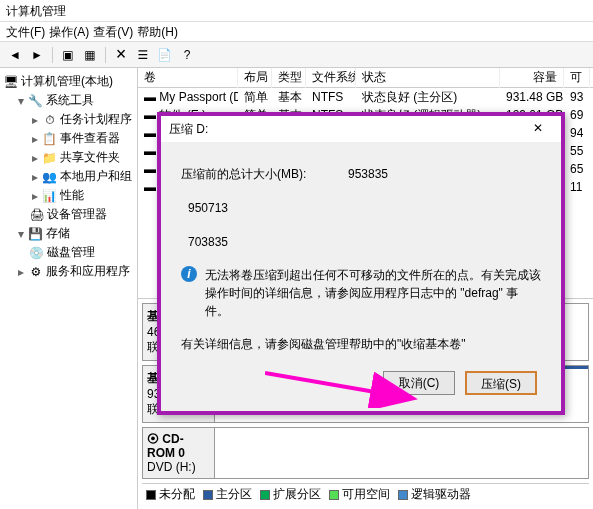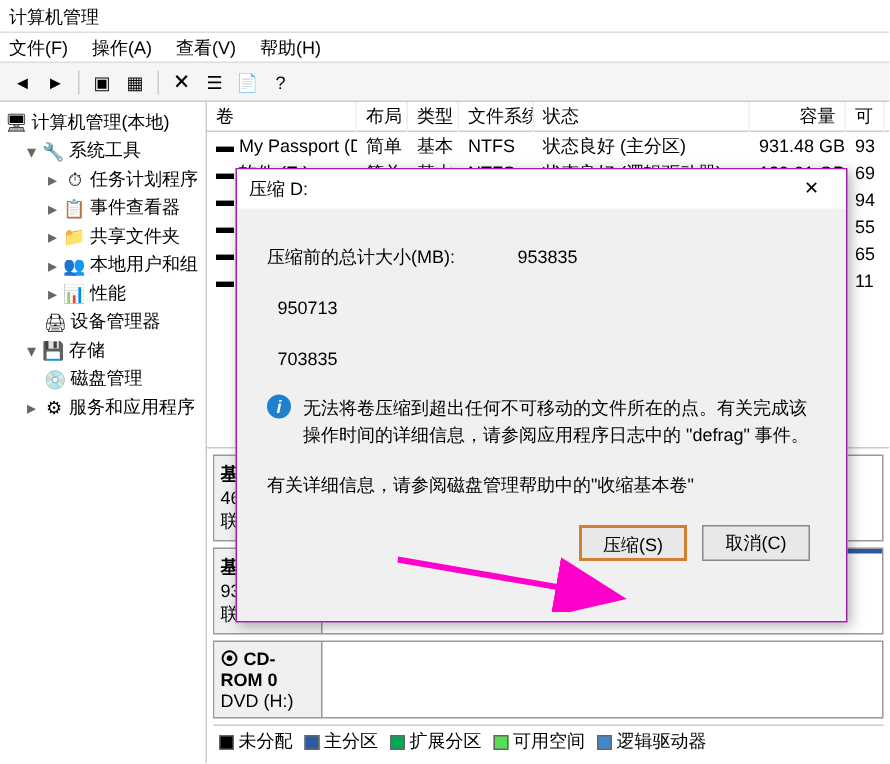--- a/index.html
+++ b/index.html
@@ -1,18 +1,18 @@
 <!DOCTYPE html>
 <html><head>
 <meta charset="utf-8">
 <style>
 *{box-sizing:border-box;margin:0;padding:0;font-family:"Microsoft YaHei","Segoe UI",Tahoma,sans-serif;font-size:12px}
 body{background:#fff;color:#000;width:593px;height:509px;overflow:hidden;position:relative}
 .title-bar{height:22px;padding:3px 6px;background:#fff;border-bottom:1px solid #ddd}
-.menu-bar{height:20px;padding:2px 6px;display:flex;gap:16px;border-bottom:1px solid #ddd}
+.menu-bar{height:20px;padding:2px 6px;display:flex;gap:4px;border-bottom:1px solid #ddd}
 .menu-bar span{cursor:default}
 .tool-bar{height:26px;padding:3px 6px;display:flex;gap:4px;align-items:center;border-bottom:1px solid #ccc;background:#f5f5f5}
 .tool-bar .tb{width:18px;height:18px;display:flex;align-items:center;justify-content:center}
 .tool-bar .sep{width:1px;height:16px;background:#ccc;margin:0 2px}
 .main{display:flex;height:calc(100% - 68px)}
 .tree{width:138px;border-right:1px solid #ccc;padding:4px 2px;overflow:hidden}
 .tree-node{display:flex;align-items:center;gap:3px;padding:1px 0;white-space:nowrap}
 .tree-node.l1{padding-left:2px}.tree-node.l2{padding-left:14px}.tree-node.l3{padding-left:28px}
 .exp{width:10px;text-align:center;color:#666}
 .ico{width:14px;height:14px;display:inline-flex;align-items:center;justify-content:center}
@@ -23,21 +23,21 @@
 .vol-row{display:flex;height:18px;align-items:center}
 .vol-row div{padding:1px 6px;white-space:nowrap;overflow:hidden}
 .disk-panel{position:absolute;bottom:0;left:0;right:0;border-top:1px solid #ccc;padding:4px}
 .disk-block{display:flex;margin-bottom:4px;border:1px solid #999}
 .disk-label{width:72px;padding:4px;border-right:1px solid #999;background:#f0f0f0}
 .disk-part{flex:1;padding:4px;border-top:3px solid #2c5aa0}
 .legend{display:flex;gap:8px;padding:2px 4px;border-top:1px solid #ccc}
 .legend span{display:flex;align-items:center;gap:3px}
 .lg-sw{width:10px;height:10px;border:1px solid #666}
 
-.dialog{position:absolute;left:157px;top:112px;width:408px;height:303px;background:#f0f0f0;border:1px solid #a21caf;box-shadow:2px 2px 8px rgba(0,0,0,.3)}
+.dialog{position:absolute;left:157px;top:112px;width:408px;height:303px;background:#f0f0f0;border:4px solid #a21caf;box-shadow:2px 2px 8px rgba(0,0,0,.3)}
 .dlg-title{height:26px;display:flex;align-items:center;justify-content:space-between;padding:0 8px;background:#fff}
 .dlg-close{width:30px;height:20px;text-align:center;line-height:18px}
 .dlg-body{padding:22px 20px}
 .dlg-row{display:flex;align-items:center;margin-bottom:14px}
 .dlg-row .lbl{width:160px}
 .dlg-row .val{width:150px;padding:2px 6px;background:#fff;border:1px solid #fff}
 .dlg-row .val.readonly{border-color:transparent;background:transparent}
 .dlg-row .val.input{border:1px solid #7a7a7a;background:#fff}
 .spinner{display:flex;flex-direction:column;margin-left:2px}
 .spinner div{width:16px;height:10px;border:1px solid #888;background:#e8e8e8;font-size:7px;text-align:center;line-height:8px}
@@ -260,22 +260,22 @@
     </div>
     <div class="dlg-row">
       <span class="val readonly">703835</span>
     </div>
     <div class="info-row">
       <span class="info-ico">i</span>
       <span class="info-txt">无法将卷压缩到超出任何不可移动的文件所在的点。有关完成该操作时间的详细信息，请参阅应用程序日志中的 "defrag" 事件。</span>
     </div>
     <div style="margin-bottom:18px">有关详细信息，请参阅磁盘管理帮助中的"收缩基本卷"</div>
     <div class="dlg-btns">
+      <div class="btn">取消(C)</div>
       <div class="btn primary">压缩(S)</div>
-      <div class="btn">取消(C)</div>
     </div>
   </div>
 </div>
 
 <svg class="arrow">
   <defs>
       <marker id="ah" markerWidth="12" markerHeight="12" refX="10" refY="5" orient="auto">
         <path d="M0,0 L12,5 L0,10 Z" fill="#ff00cc"></path>
       </marker>
     </defs>

